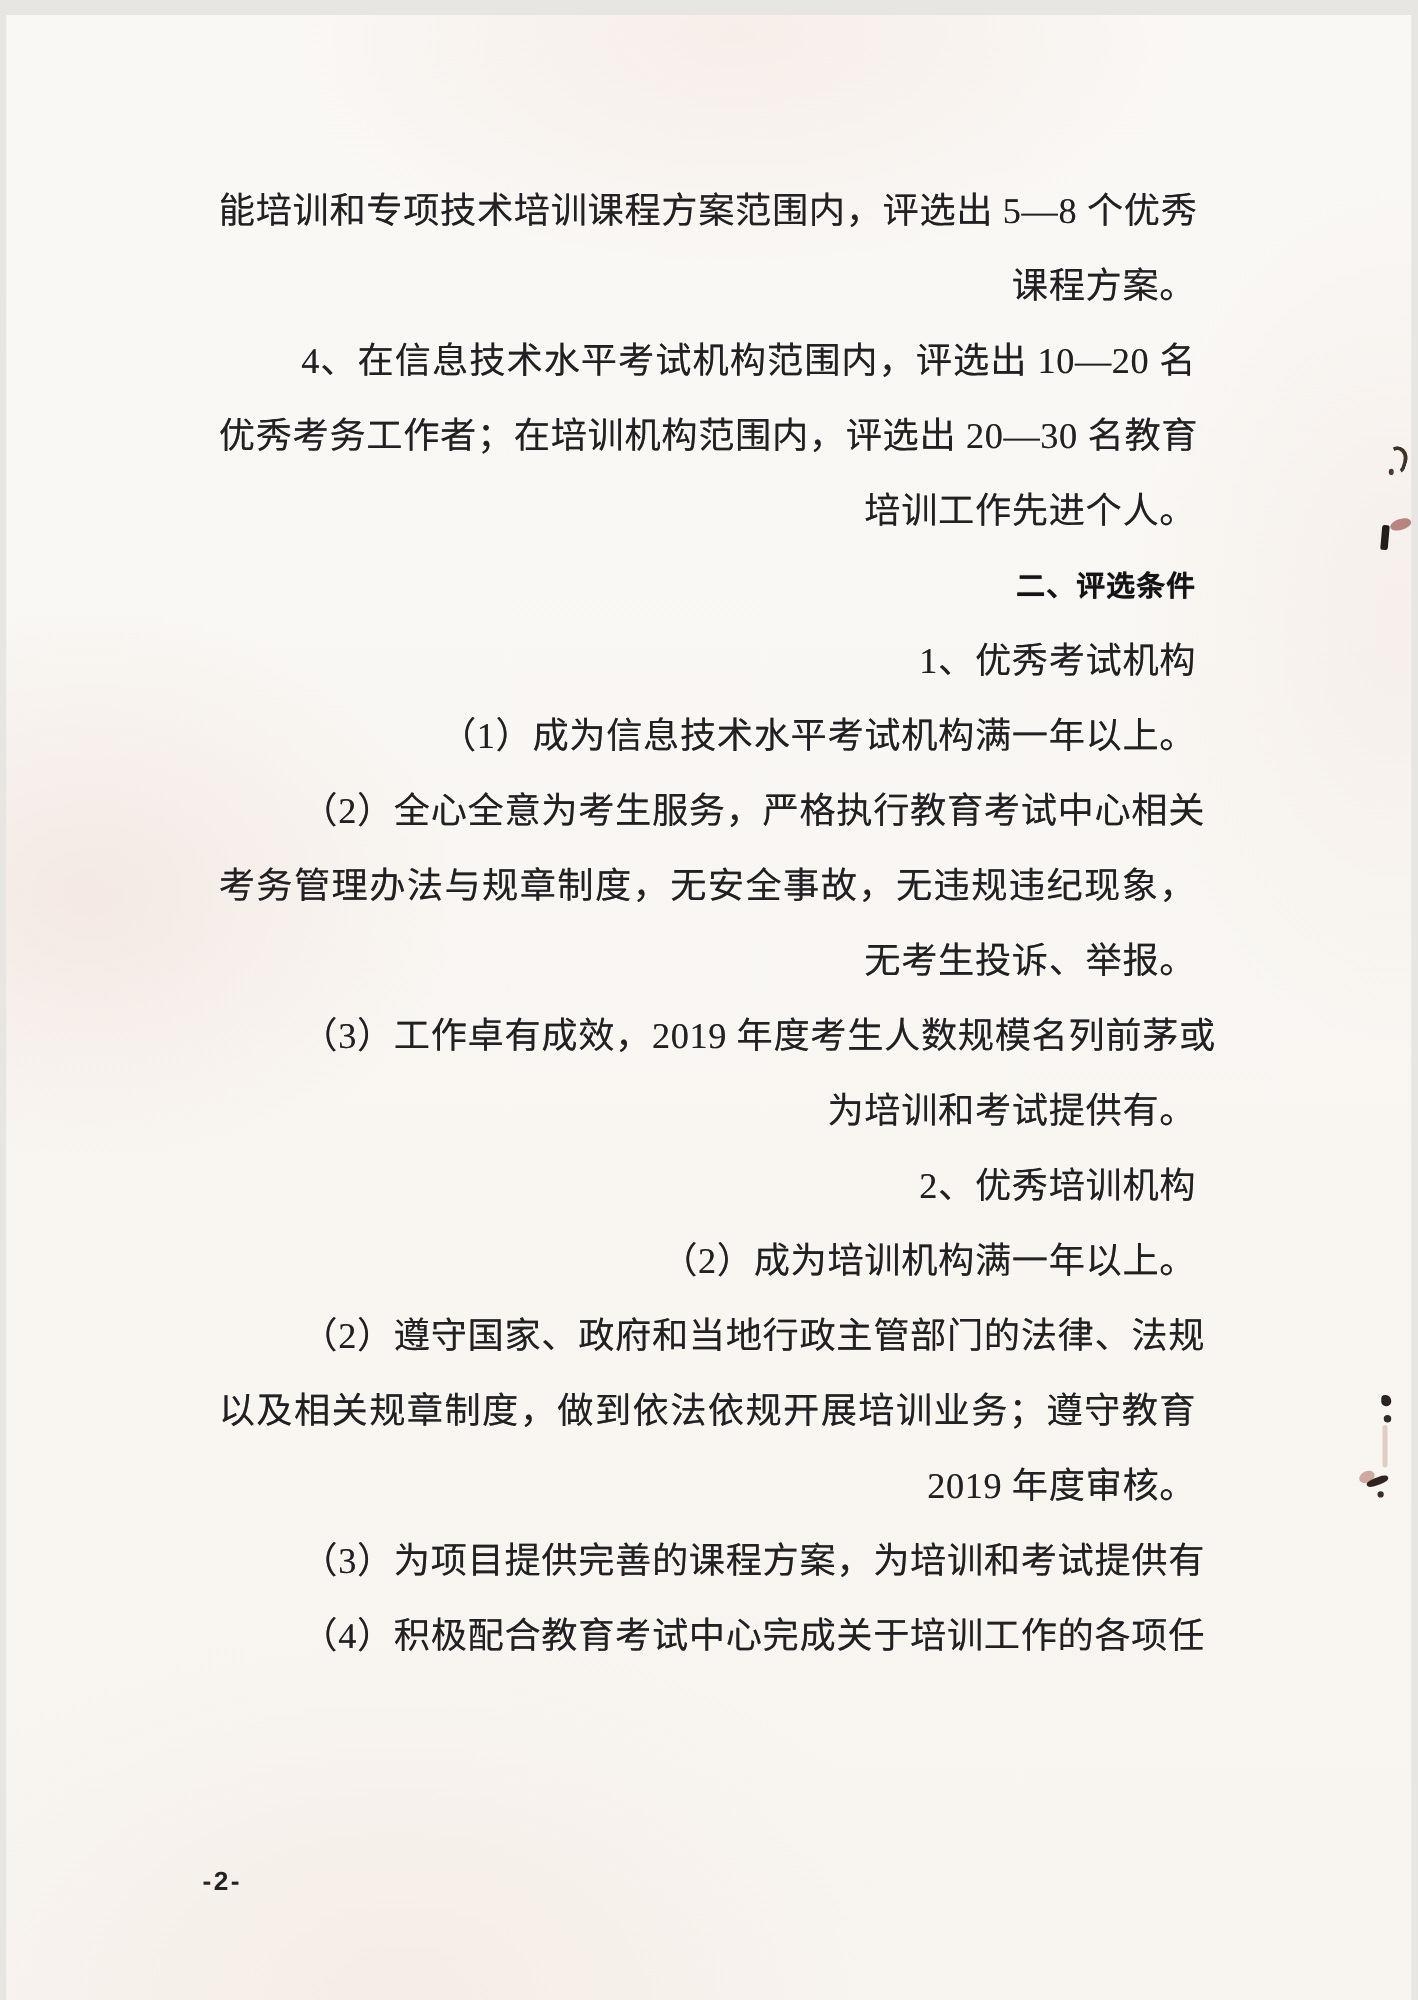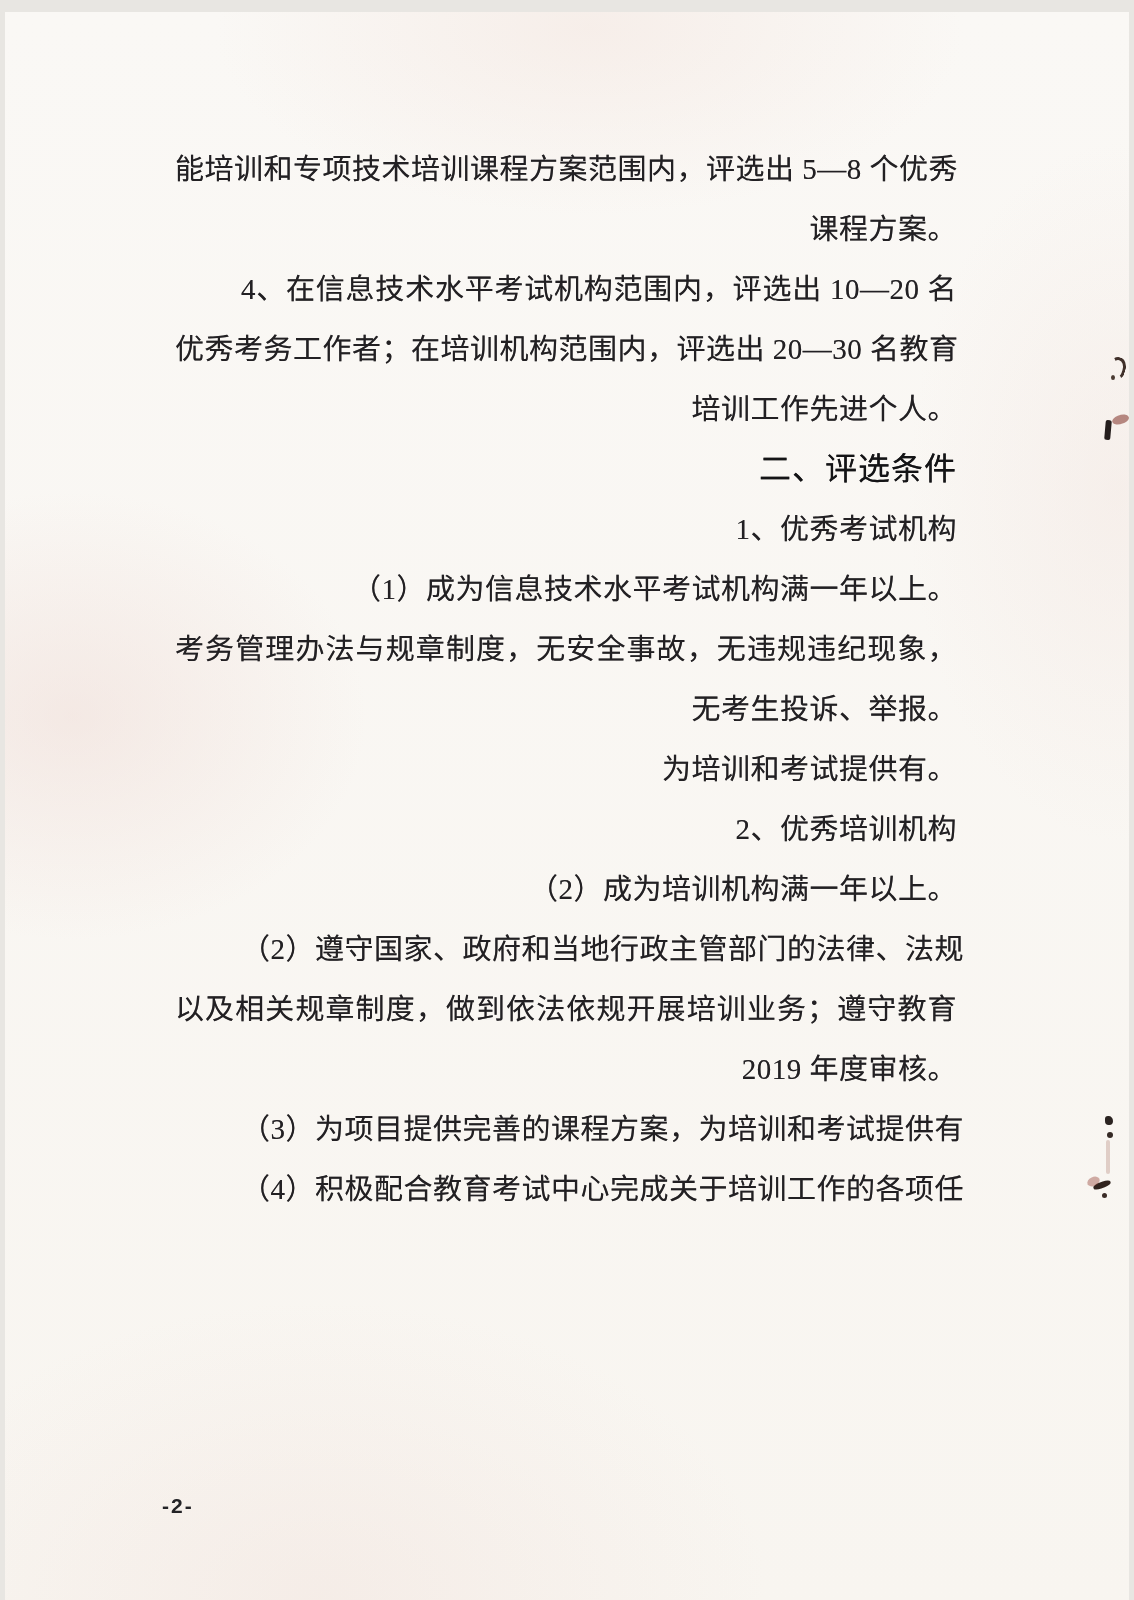--- a/index.html
+++ b/index.html
@@ -38,22 +38,22 @@
     text-shadow: 0 0 0.5px rgba(30,28,30,0.55);
   }
   .line.indent { text-indent: 66px; }
   .line.fill {
     text-align: justify;
     text-align-last: justify;
     text-justify: distribute;
   }
   .line.bold {
     font-family: "Liberation Sans", "DejaVu Sans", sans-serif;
-    font-weight: 400;
-    font-size: 32px;
+    font-weight: 700;
+    font-size: 23px;
     letter-spacing: 1px;
     color: #141416;
     text-shadow: 0 0 0.6px rgba(10,10,12,0.8);
   }
   .page-number {
     position: absolute;
     left: 157px;
     top: 1482px;
     font-family: "Liberation Sans", "DejaVu Sans", sans-serif;
     font-size: 21px;
@@ -124,22 +124,24 @@
 
   <div class="body-text">
       <div class="line fill">能培训和专项技术培训课程方案范围内，评选出 5—8 个优秀</div>
       <div class="line">课程方案。</div>
       <div class="line indent fill">4、在信息技术水平考试机构范围内，评选出 10—20 名</div>
       <div class="line fill">优秀考务工作者；在培训机构范围内，评选出 20—30 名教育</div>
       <div class="line">培训工作先进个人。</div>
       <div class="line indent bold">二、评选条件</div>
       <div class="line indent">1、优秀考试机构</div>
       <div class="line indent">（1）成为信息技术水平考试机构满一年以上。</div>
+      <div class="line indent fill">（2）全心全意为考生服务，严格执行教育考试中心相关</div>
       <div class="line fill">考务管理办法与规章制度，无安全事故，无违规违纪现象，</div>
       <div class="line">无考生投诉、举报。</div>
+      <div class="line indent fill">（3）工作卓有成效，2019 年度考生人数规模名列前茅或</div>
       <div class="line">为培训和考试提供有。</div>
       <div class="line indent">2、优秀培训机构</div>
       <div class="line indent">（2）成为培训机构满一年以上。</div>
       <div class="line indent fill">（2）遵守国家、政府和当地行政主管部门的法律、法规</div>
       <div class="line fill">以及相关规章制度，做到依法依规开展培训业务；遵守教育</div>
       <div class="line">2019 年度审核。</div>
       <div class="line indent fill">（3）为项目提供完善的课程方案，为培训和考试提供有</div>
       <div class="line indent fill">（4）积极配合教育考试中心完成关于培训工作的各项任</div>
     </div>
 

